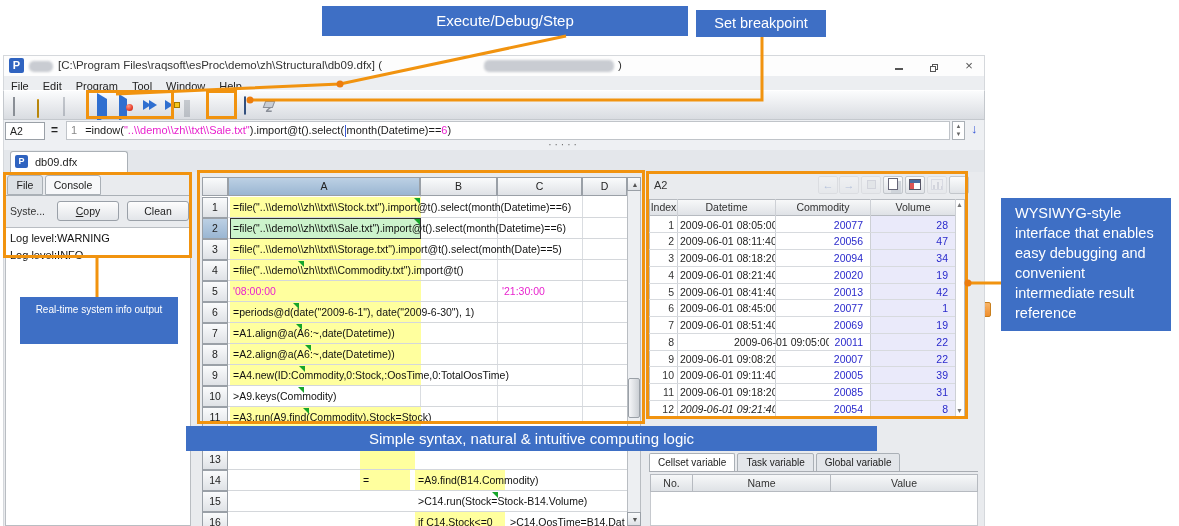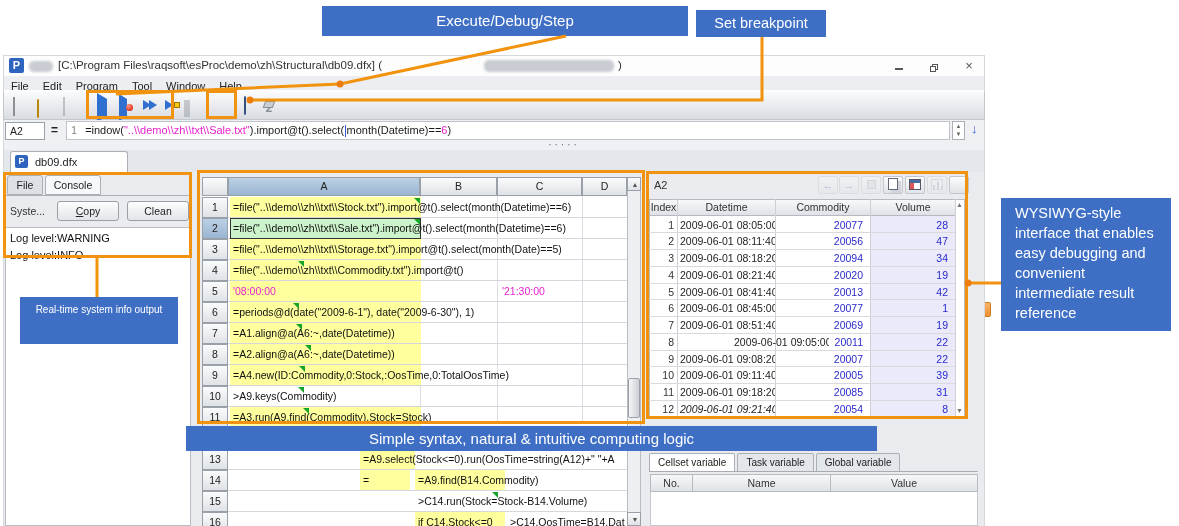--- a/index.html
+++ b/index.html
@@ -308,21 +308,20 @@
     <div class="gbtn" style="left:202px;top:407px;width:26px;height:21px;line-height:19px;">11</div>
     <div class="ghline" style="left:228px;top:427px;width:399px;"></div>
     <div class="cellbg yellow" style="left:230px;top:407px;width:191px;height:20px;"></div>
     <div class="celltext" style="left:233px;top:411px;max-width:394px;">=A3.run(A9.find(Commodity).Stock=Stock)</div>
     <div class="gmark" style="left:303px;top:408px;"></div>
     <div class="gbtn" style="left:202px;top:428px;width:26px;height:21px;line-height:19px;">12</div>
     <div class="ghline" style="left:228px;top:448px;width:399px;"></div>
     <div class="gbtn" style="left:202px;top:449px;width:26px;height:21px;line-height:19px;">13</div>
     <div class="ghline" style="left:228px;top:469px;width:399px;"></div>
     <div class="cellbg yellow" style="left:360px;top:449px;width:55px;height:20px;"></div>
-    <div class="celltext" style="left:363px;top:453px;max-width:264px;">=A9.select(Stock&lt;=0).run(OosTime=string(A12)+" "+A</div>
     <div class="gbtn" style="left:202px;top:470px;width:26px;height:21px;line-height:19px;">14</div>
     <div class="ghline" style="left:228px;top:490px;width:399px;"></div>
     <div class="cellbg yellow" style="left:360px;top:470px;width:50px;height:20px;"></div>
     <div class="celltext" style="left:363px;top:474px;max-width:264px;">=</div>
     <div class="cellbg yellow" style="left:415px;top:470px;width:90px;height:20px;"></div>
     <div class="celltext" style="left:418px;top:474px;max-width:209px;">=A9.find(B14.Commodity)</div>
     <div class="gbtn" style="left:202px;top:491px;width:26px;height:21px;line-height:19px;">15</div>
     <div class="ghline" style="left:228px;top:511px;width:399px;"></div>
     <div class="celltext" style="left:418px;top:495px;max-width:209px;">&gt;C14.run(Stock=Stock-B14.Volume)</div>
     <div class="gmark" style="left:492px;top:492px;"></div>

